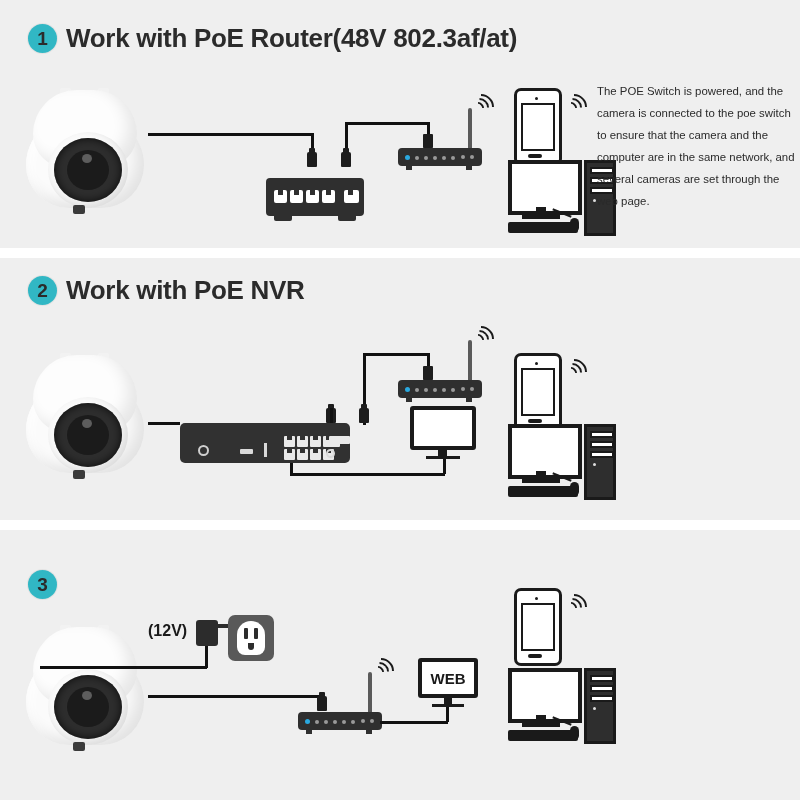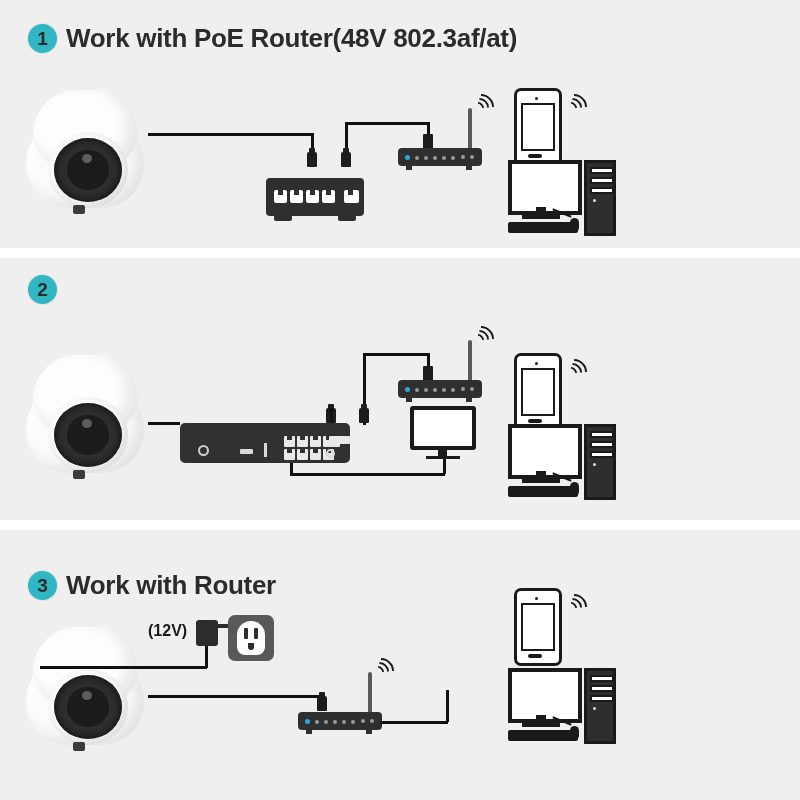--- a/index.html
+++ b/index.html
@@ -301,26 +301,28 @@
       <div class="pc-mline"></div>
       <div class="pc-mouse"></div>
       <div class="pc-tower">
         <div class="pc-bay" style="top:4px;"></div>
         <div class="pc-bay" style="top:14px;"></div>
         <div class="pc-bay" style="top:24px;"></div>
         <div class="pc-dot"></div>
       </div>
     </div>
 
+    <div class="desc" id="desc1">The POE Switch is powered, and the camera is connected to the poe switch to ensure that the camera and the computer are in the same network, and several cameras are set through the web page.</div>
   </div>
 
   <div class="section" id="sec2">
 
     <div class="head">
       <div class="num-circle">2</div>
+      <div class="head-title">Work with PoE NVR</div>
     </div>
 
     <div class="camera" style="left:26px;top:95px;width:120px;height:130px;">
       <div class="cam-tab" style="left:34px;"></div>
       <div class="cam-tab" style="left:72px;"></div>
       <div class="cam-base"></div>
       <div class="cam-dome"></div>
       <div class="cam-ring"></div>
       <div class="cam-lens">
         <div class="cam-lens-in"></div>
@@ -422,21 +424,20 @@
       </div>
     </div>
 
     <div class="desc" id="desc2">NVR supports POE power supply and connects to the camera. Plug and play. (onvif compatible)</div>
   </div>
 
   <div class="section" id="sec3">
 
     <div class="head">
       <div class="num-circle">3</div>
-      <div class="head-title">Work with Router</div>
     </div>
 
     <div class="camera" style="left:26px;top:95px;width:120px;height:130px;">
       <div class="cam-tab" style="left:34px;"></div>
       <div class="cam-tab" style="left:72px;"></div>
       <div class="cam-base"></div>
       <div class="cam-dome"></div>
       <div class="cam-ring"></div>
       <div class="cam-lens">
         <div class="cam-lens-in"></div>
@@ -487,20 +488,25 @@
 
     <div class="wifi" style="left:370px;top:126px;width:30px;height:30px;">
       <span style="left:2px;top:10px;width:8px;height:8px;"></span>
       <span style="left:0px;top:6px;width:15px;height:15px;"></span>
       <span style="left:-2px;top:2px;width:22px;height:22px;"></span>
     </div>
 
     <div class="wire wire-h" style="left:380px;top:191px;width:68px;"></div>
     <div class="wire wire-v" style="left:446px;top:160px;height:32px;"></div>
 
+    <div class="monitor" style="left:418px;top:128px;width:62px;height:46px;">
+      <div class="mon-screen" style="width:52px;height:32px;font-size:15px;">WEB</div>
+      <div class="mon-neck" style="left:26px;top:40px;width:8px;height:8px;"></div>
+      <div class="mon-foot" style="left:14px;top:46px;width:32px;height:3px;"></div>
+    </div>
 
     <div class="phone" style="left:514px;top:58px;width:46px;height:76px;">
       <div class="ph-body">
         <div class="ph-cam"></div>
         <div class="ph-screen"></div>
         <div class="ph-home"></div>
       </div>
     </div>
     <div class="wifi" style="left:563px;top:62px;width:28px;height:28px;">
       <span style="left:2px;top:10px;width:8px;height:8px;"></span>

